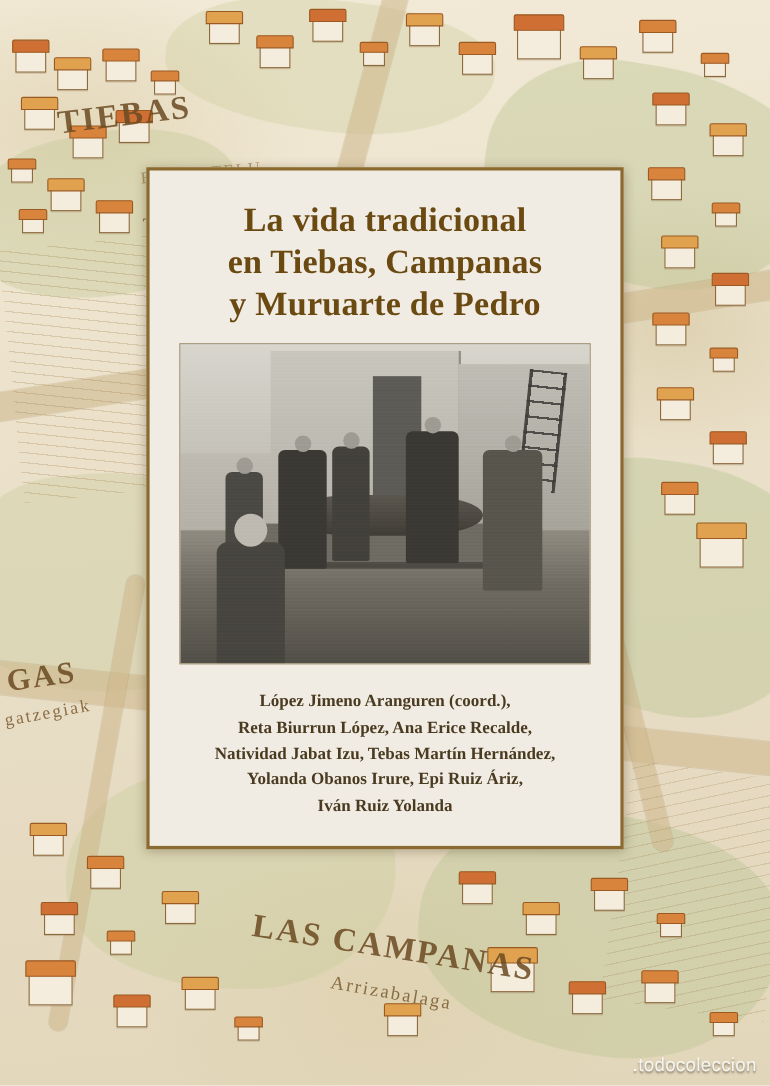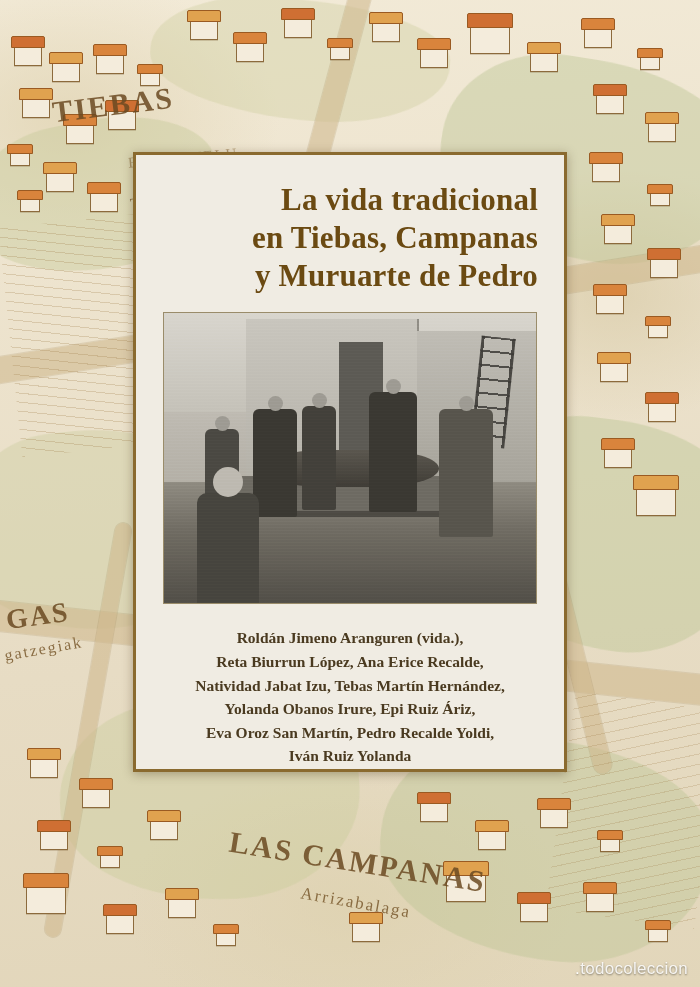--- a/index.html
+++ b/index.html
@@ -160,21 +160,21 @@
   }
   .cover-title {
     margin: 6px 0 0 0;
     text-align: center;
     color: #6b4a12;
     font-weight: bold;
     font-size: 31px;
     line-height: 1.22;
     letter-spacing: 0.2px;
   }
-  .cover-title .ln { display: block; text-align: right; }
+  .cover-title .ln { display: block; }
 
   .photo {
     position: relative;
     margin: 18px auto 0 auto;
     width: 372px;
     height: 290px;
     border: 1px solid #9a8c6a;
     background: linear-gradient(180deg, #cfcbc2 0%, #b9b5ac 45%, #a49f95 100%);
     overflow: hidden;
   }
@@ -390,25 +390,24 @@
           <span class="head"></span>
         </div>
       <div class="ph-boy">
           <span class="head"></span>
         </div>
 
       <div class="ph-grain"></div>
     </div>
 
     <div class="authors">
-      <span class="ln">Roldán Jimeno Aranguren (vida.),</span>
+      <span class="ln">López Jimeno Aranguren (coord.),</span>
       <span class="ln">Reta Biurrun López, Ana Erice Recalde,</span>
       <span class="ln">Natividad Jabat Izu, Tebas Martín Hernández,</span>
       <span class="ln">Yolanda Obanos Irure, Epi Ruiz Áriz,</span>
-      <span class="ln">Eva Oroz San Martín, Pedro Recalde Yoldi,</span>
       <span class="ln">Iván Ruiz Yolanda</span>
     </div>
   </div>
 
   <div class="watermark">
     <span class="dot">.</span><span>todocoleccion</span>
   </div>
 
 </div>
 

